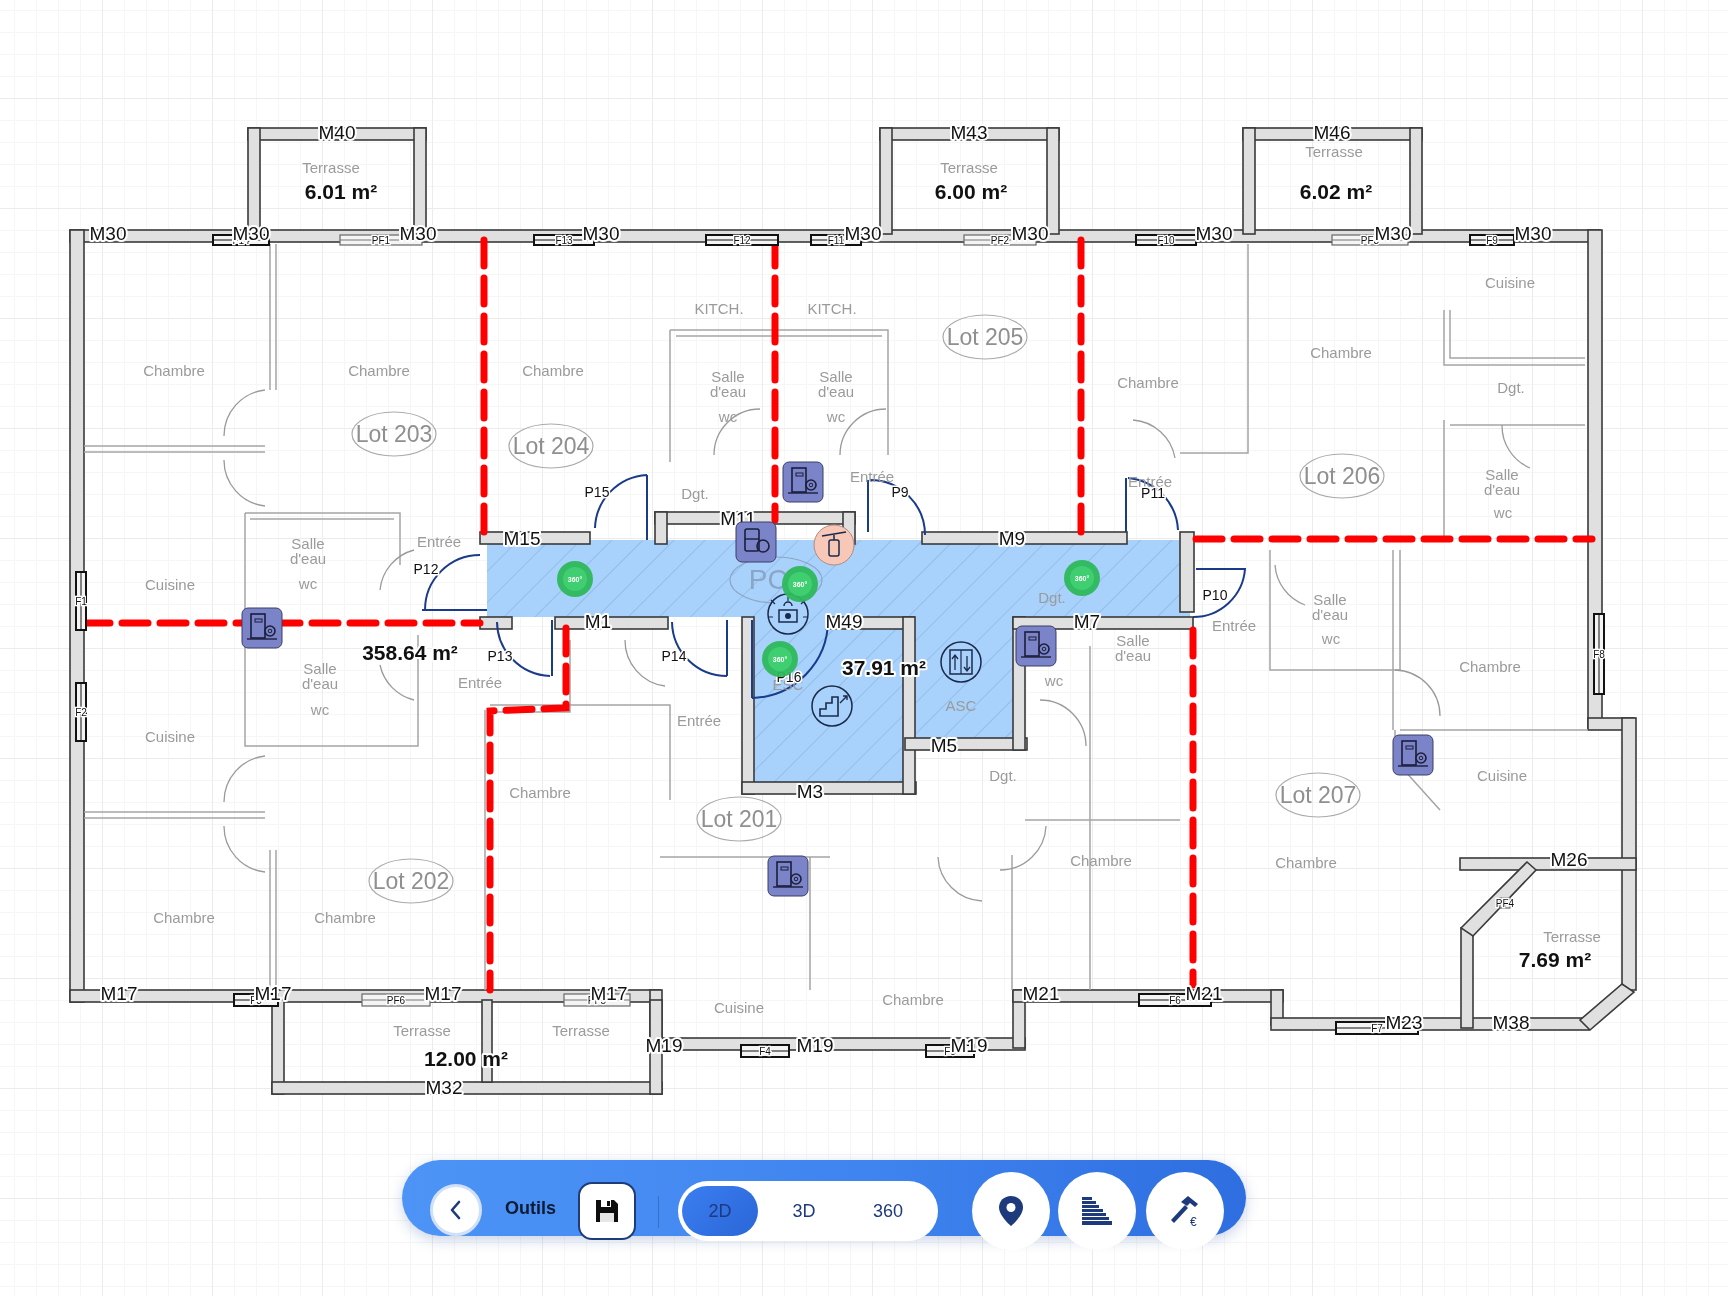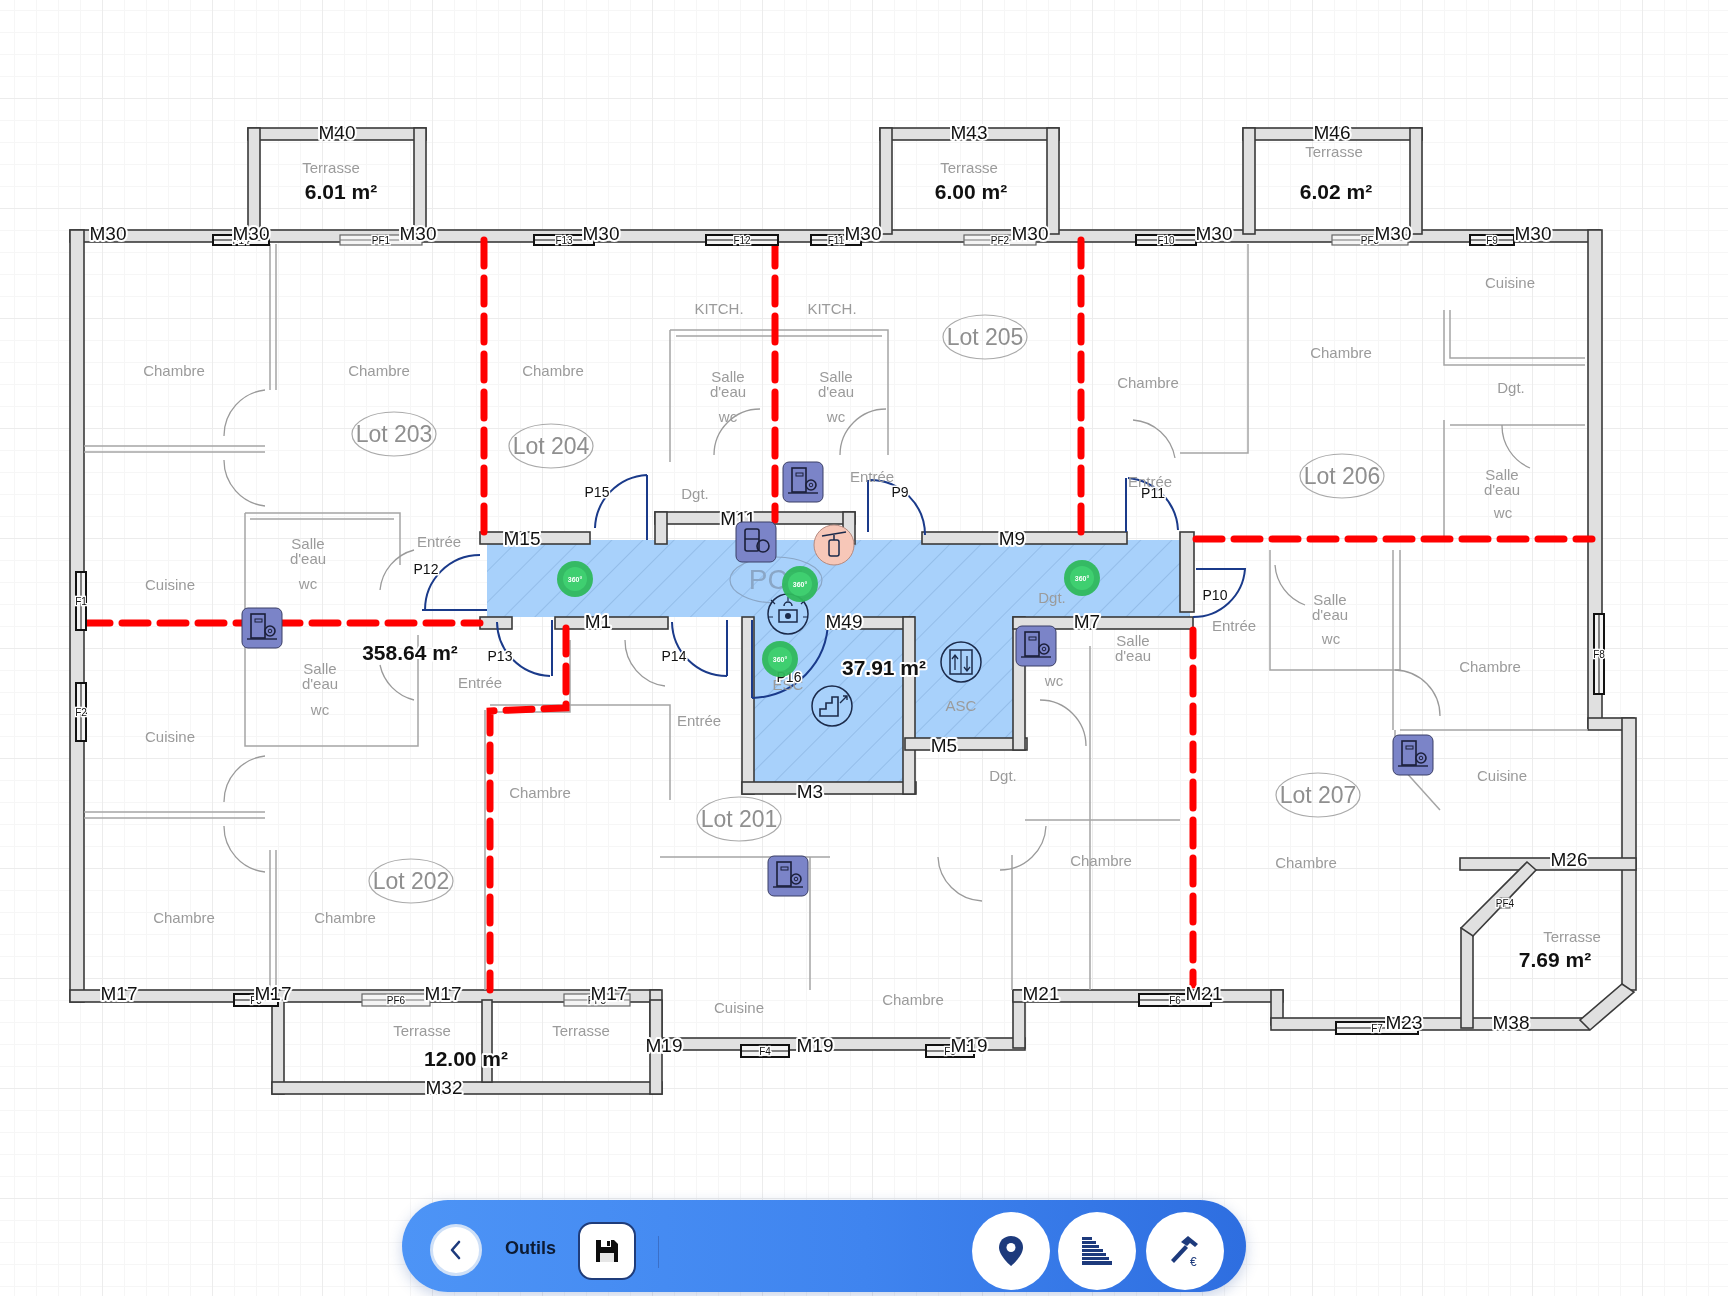--- a/index.html
+++ b/index.html
@@ -26,21 +26,21 @@
   .win-label { font-family:"Liberation Sans", sans-serif; font-size:10px; fill:#111; paint-order:stroke; stroke:#fff; stroke-width:2.5px; text-anchor:middle; }
   .door-label { font-family:"Liberation Sans", sans-serif; font-size:14px; fill:#111; paint-order:stroke; stroke:#fff; stroke-width:3px; }
   .room-label { font-family:"Liberation Sans", sans-serif; font-size:15px; fill:#9b9b9b; text-anchor:middle; }
   .lot-label { font-family:"Liberation Sans", sans-serif; font-size:23px; fill:#8f8f8f; text-anchor:middle; }
   .lot-ellipse { fill:none; stroke:#aaaaaa; stroke-width:1.2; }
   .area-label { font-family:"Liberation Sans", sans-serif; font-size:21px; font-weight:bold; fill:#111; paint-order:stroke; stroke:#fff; stroke-width:4px; stroke-linejoin:round; text-anchor:middle; }
   .pc-label { font-family:"Liberation Sans", sans-serif; font-size:28px; fill:#8aa6c6; text-anchor:middle; }
 
   
   .toolbar {
-    position:absolute; left:402px; top:1200px; width:844px; height:92px;
+    position:absolute; left:402px; top:1160px; width:844px; height:76px;
     border-radius:50px;
     background:linear-gradient(90deg, #4d94f6 0%, #3f84ef 55%, #2e6ee0 100%);
     box-shadow:0 4px 14px rgba(40,80,160,0.25);
     text-align:center;
   }
   .tb-back {
     position:absolute; left:28px; top:24px; width:52px; height:52px; border-radius:50%;
     background:#fff; border:3px solid #cfe0f7; box-sizing:border-box;
     display:flex; align-items:center; justify-content:center; cursor:pointer;
   }
@@ -564,20 +564,25 @@
   <div class="tb-title">Outils</div>
   <div class="tb-save">
     <svg width="26" height="26" viewBox="0 0 26 26">
       <path d="M2,2 L20,2 L24,6 L24,24 L2,24 Z" fill="#0d0d0d"></path>
       <rect x="7" y="2" width="10" height="7" fill="#fff"></rect>
       <rect x="13" y="3" width="3" height="5" fill="#0d0d0d"></rect>
       <rect x="6" y="15" width="14" height="9" fill="#e6e6e6"></rect>
     </svg>
   </div>
   <div class="tb-sep"></div>
+  <div class="tb-seg">
+    <div class="opt active">2D</div>
+    <div class="opt">3D</div>
+    <div class="opt">360</div>
+  </div>
   <div class="tb-round" style="left:570px">
     <svg width="26" height="32" viewBox="0 0 26 32">
       <path d="M13,1 C6,1 1,6 1,12.5 C1,21 13,31 13,31 C13,31 25,21 25,12.5 C25,6 20,1 13,1 Z" fill="#1d3a7c"></path>
       <circle cx="13" cy="12.5" r="4.5" fill="#fff"></circle>
     </svg>
   </div>
   <div class="tb-round" style="left:656px">
     <svg width="34" height="32" viewBox="0 0 34 32">
       <rect x="2" y="2" width="10" height="3" fill="#1d3a7c"></rect>
       <rect x="2" y="6" width="14" height="3" fill="#1d3a7c"></rect>

